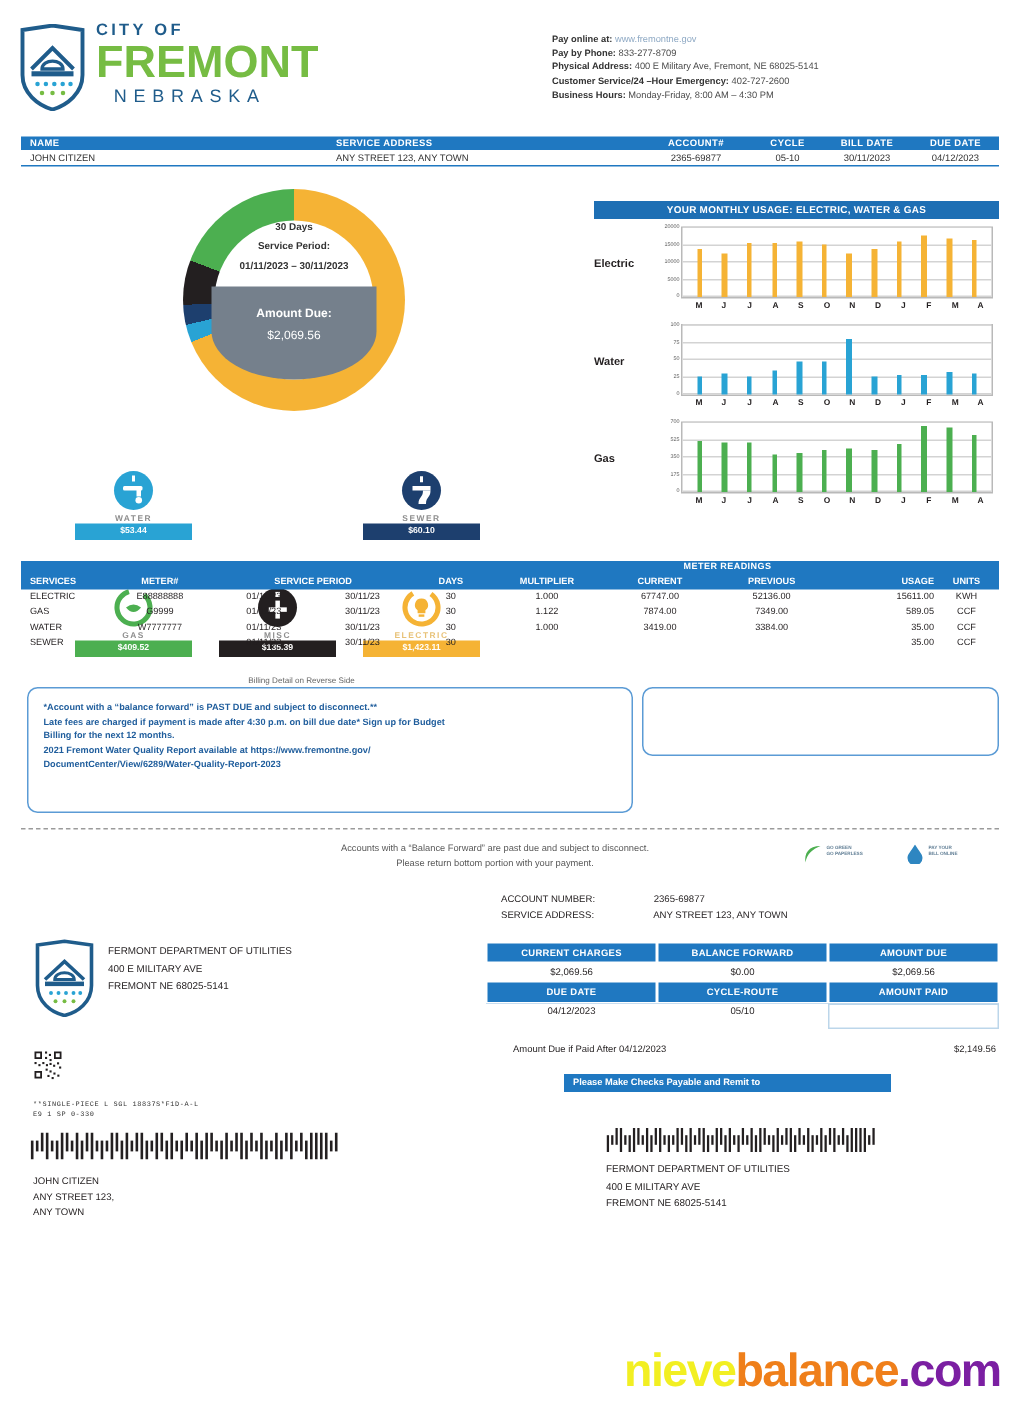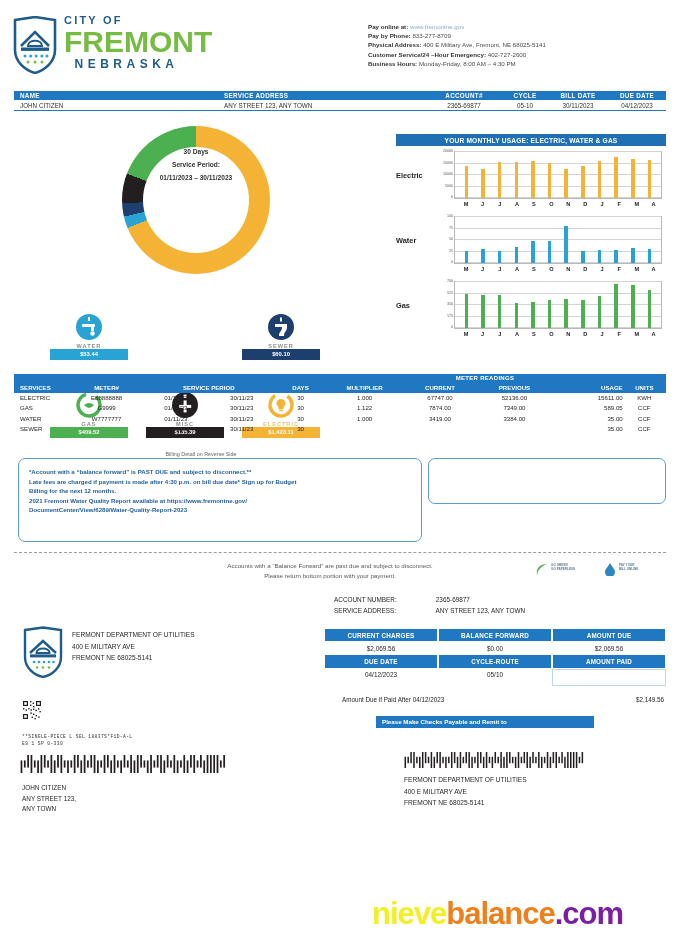--- a/index.html
+++ b/index.html
@@ -14,21 +14,21 @@
   }
   .page { position:relative; width:681px; height:702px; }
 
   
   .header { position:absolute; left:0; top:0; width:681px; height:88px; }
   .logo-wrap { position:absolute; left:12px; top:14px; width:175px; height:66px; }
   .shield { position:absolute; left:0; top:2px; width:46px; height:58px; }
   .logo-text { position:absolute; left:52px; top:0px; width:125px; }
   .logo-city { font-size:11px; font-weight:bold; color:#1f5c8b; letter-spacing:2.2px; line-height:12px; }
   .logo-fremont { font-size:30px; font-weight:bold; color:#76bc43; letter-spacing:0px; line-height:31px; }
-  .logo-neb { font-size:12px; font-weight:bold; color:#1f5c8b; letter-spacing:4.5px; line-height:14px; text-align:center; }
+  .logo-neb { font-size:12px; font-weight:normal; color:#1f5c8b; letter-spacing:4.5px; line-height:14px; text-align:center; }
   .util-stmt {
     position:absolute; left:228px; top:36px; width:100px;
     font-size:10px; font-weight:bold; color:#8e8e8e; line-height:17px; text-align:center;
     letter-spacing:0.4px;
   }
   .contact { position:absolute; left:368px; top:22px; width:300px; font-size:6.2px; line-height:9.2px; color:#4c4c4c; }
   .contact b { color:#333; }
   .contact .lnk { color:#8ea9c4; }
 
   
@@ -157,21 +157,21 @@
   .cust-addr { position:absolute; left:22px; top:783px; font-size:6.4px; line-height:10.6px; color:#231f20; }
   .imb-right { position:absolute; left:404px; top:752px; width:180px; height:16px; }
   .remit-addr { position:absolute; left:404px; top:774px; font-size:6.6px; line-height:11.5px; color:#231f20; }
 
   
   .watermark {
     position:absolute; left:372px; top:896px;
     font-size:31px; font-weight:bold; font-family:"Liberation Sans", sans-serif;
     letter-spacing:-1px;
   }
-  .wm1 { color:#f2ef22; }
+  .wm1 { color:#f2ef22;margin-left:44px; }
   .wm2 { color:#ef7f1a; }
   .wm3 { color:#7b1fa2; }
 </style>
 </head>
 <body>
 
 <div class="page">
 
   <div class="header">
     <div class="logo-wrap">
@@ -242,20 +242,24 @@
     </div>
   </div>
 
   <div class="donutzone">
     <div class="donut" id="donut-ring" style="background: conic-gradient(rgb(245, 179, 53) 0%, rgb(245, 179, 53) 68.8%, rgb(41, 163, 212) 68.8%, rgb(41, 163, 212) 71.4%, rgb(29, 63, 110) 71.4%, rgb(29, 63, 110) 74.3%, rgb(35, 31, 32) 74.3%, rgb(35, 31, 32) 80.8%, rgb(76, 175, 80) 80.8%, rgb(76, 175, 80) 100%);"></div>
     <div class="donut-hole"></div>
     <div class="donut-center">
       <div class="dc-days">30 Days</div>
       <div class="dc-sp">Service Period:</div>
       <div class="dc-per">01/11/2023 – 30/11/2023</div>
+    </div>
+    <div class="amtbox">
+      <div class="amt-lbl">Amount Due:</div>
+      <div class="amt-val">$2,069.56</div>
     </div>
 
     <div class="svc svc-water">
       <div class="ico" style="background:#29a3d4">
         <svg viewBox="0 0 26 26" width="26" height="26">
             <g fill="#fff">
           <rect x="12" y="3" width="2" height="4"></rect>
           <rect x="6" y="10" width="13" height="3" rx="1"></rect>
           <rect x="15" y="12" width="3" height="5"></rect>
           <circle cx="16.5" cy="19.5" r="2.2"></circle>

